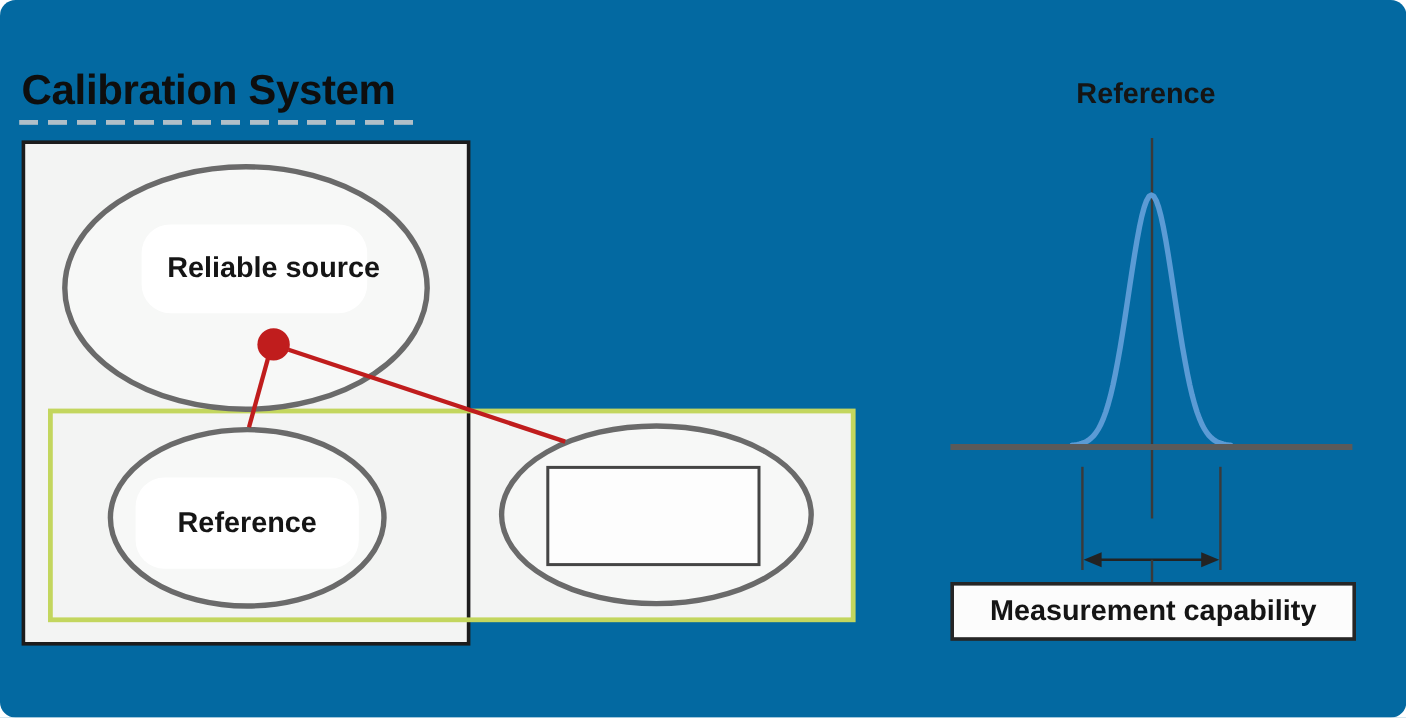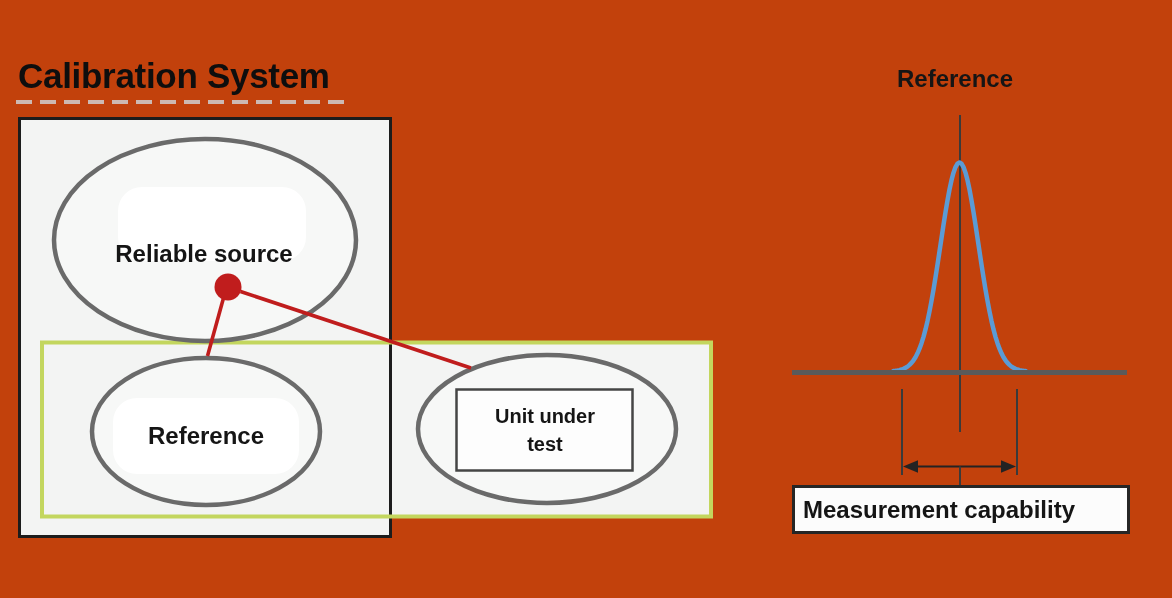--- a/index.html
+++ b/index.html
@@ -1,18 +1,18 @@
 <!DOCTYPE html>
 <html style="--comparison-green: #c3d65e; --link-red: #c01d1d; --curve-blue: #5b9bd5; --ellipse-gray: #6a6a6a; --frame-black: #1c1c1c; --baseline-gray: #5a5a5a;"><head>
 <meta charset="utf-8">
 <style>
   html,body { margin:0; padding:0; background:#ffffff; }
   .stage {
-    position:relative; width:1172px; height:598px; background:#c2410c;
-    font-family:"Liberation Sans", sans-serif; overflow:hidden;
+    position:relative; width:1172px; height:598px; background:#0369a1;
+    font-family:"Liberation Sans", sans-serif; overflow:hidden;border-radius:13px;
   }
   svg.layer { position:absolute; left:0; top:0; }
 
   
   .box-fill      { fill:#f3f4f3; stroke:none; }
   .frame-black   { fill:none; stroke:var(--frame-black,#1c1c1c); stroke-width:3; }
   .green-rect    { fill:none; stroke:var(--comparison-green,#c3d65e); stroke-width:4; }
   .gray-ellipse  { fill:#f7f8f7; stroke:var(--ellipse-gray,#6a6a6a); stroke-width:4.5; }
   .label-patch   { fill:#ffffff; stroke:none; }
   .red-line      { stroke:var(--link-red,#c01d1d); stroke-width:3.6; fill:none; }
@@ -81,26 +81,22 @@
     <polygon class="arrow-head" points="903,466.5 918,460.2 918,472.8"></polygon>
     <polygon class="arrow-head" points="1016,466.5 1001,460.2 1001,472.8"></polygon>
     <line class="axis-line" x1="960" y1="466.5" x2="960" y2="486"></line>
 
     <rect class="meas-box" x="793.5" y="486.5" width="335" height="46"></rect>
   </svg>
 
   <div class="page-title">Calibration System</div>
   <div class="title-underline-artifact"></div>
 
-  <div class="label lbl-20" style="left:204px; top:224px;margin-top:30px;">Reliable source</div>
+  <div class="label lbl-20" style="left:228px; top:224px;">Reliable source</div>
 
   <div class="label lbl-20" style="left:206px; top:436px;">Reference</div>
 
 
-  <div class="label lbl-uut" style="left:545px; top:430px;">
-    <div>Unit under</div>
-    <div>test</div>
-  </div>
 
   <div class="label lbl-20" style="left:955px; top:79px;">Reference</div>
 
-  <div class="label lbl-20" style="left:939px; top:510px;">Measurement capability</div>
+  <div class="label lbl-20" style="left:961px; top:510px;">Measurement capability</div>
 </div>
 
 </body></html>

